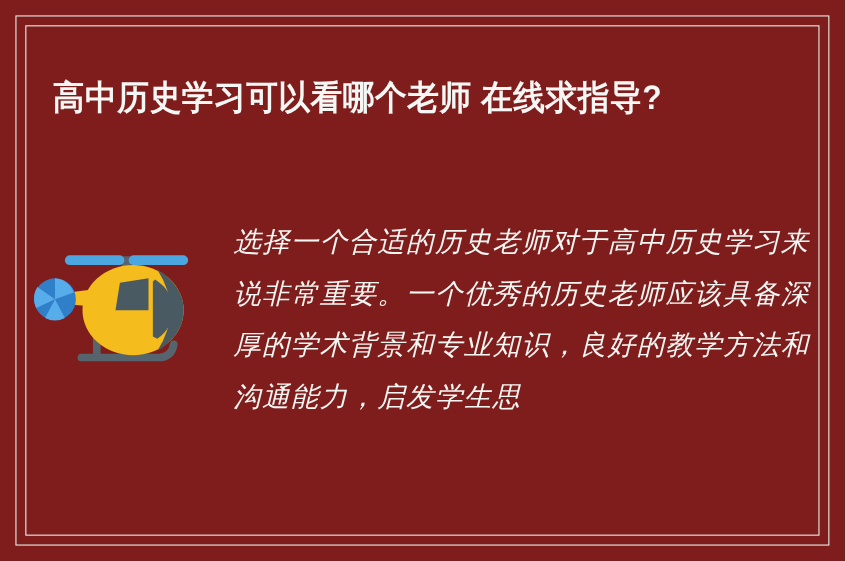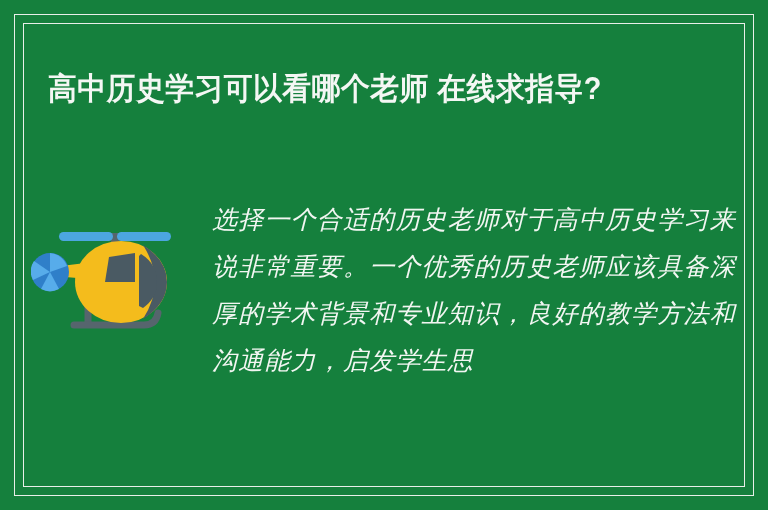--- a/index.html
+++ b/index.html
@@ -8,21 +8,21 @@
     background: #0d4a2e;
   }
   body {
     font-family: "Liberation Sans", "DejaVu Sans", sans-serif;
   }
 
   .card {
     position: relative;
     width: 768px;
     height: 510px;
-    background: #15803d;
+    background: #7f1d1d;
     overflow: hidden;
     box-sizing: border-box;
   }
 
   
   .frame-outer {
     position: absolute;
     left: 14px;
     top: 14px;
     right: 14px;

